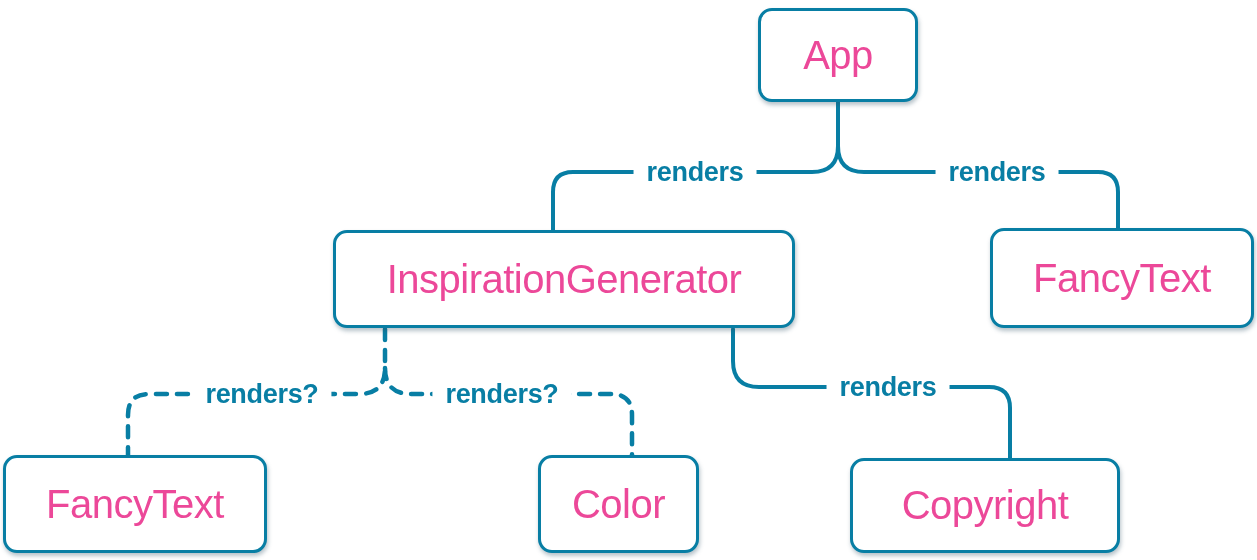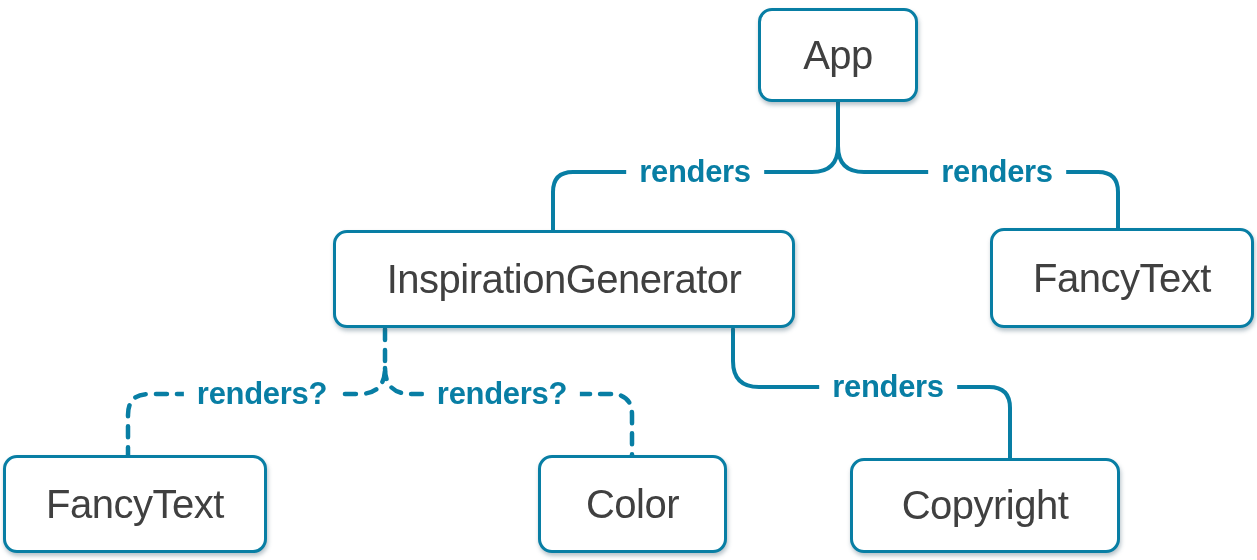--- a/index.html
+++ b/index.html
@@ -31,46 +31,46 @@
   .edge.dashed {
     stroke-width: 4.5;
     stroke-dasharray: 11 10;
   }
   .node {
     position: absolute;
     box-sizing: border-box;
     background: #ffffff;
     border: 3px solid #087ea4;
     border-radius: 14px;
-    color: #404040;
+    color: #ec4899;
     font-size: 40px;
     font-weight: 500;
     display: flex;
     align-items: center;
     justify-content: center;
     box-shadow: 1px 3px 4px rgba(45, 80, 100, 0.35);
     letter-spacing: -0.5px;
   }
   .edge-label {
     position: absolute;
     transform: translate(-50%, -50%);
     background: #ffffff;
     color: #087ea4;
-    font-size: 31px;
+    font-size: 27px;
     font-weight: 700;
     padding: 0 13px;
     white-space: nowrap;
     letter-spacing: -0.3px;
   }
   
   .node-app            { left: 758px;  top: 8px;   width: 160px; height: 94px; }
   .node-inspiration    { left: 333px;  top: 230px; width: 462px; height: 98px; }
   .node-fancy-top      { left: 990px;  top: 228px; width: 264px; height: 100px; }
   .node-fancy-bottom   { left: 3px;    top: 455px; width: 264px; height: 98px; }
-  .node-color          { left: 538px;  top: 455px; width: 189px; height: 98px; }
+  .node-color          { left: 538px;  top: 455px; width: 161px; height: 98px; }
   .node-copyright      { left: 850px;  top: 458px; width: 270px; height: 95px; }
   
   .label-renders-left      { left: 695px; top: 172px; }
   .label-renders-right     { left: 997px; top: 172px; }
   .label-renders-q-left    { left: 262px; top: 394px; }
   .label-renders-q-right   { left: 502px; top: 394px; }
   .label-renders-copyright { left: 888px; top: 387px; }
 </style>
 </head>
 <body>

